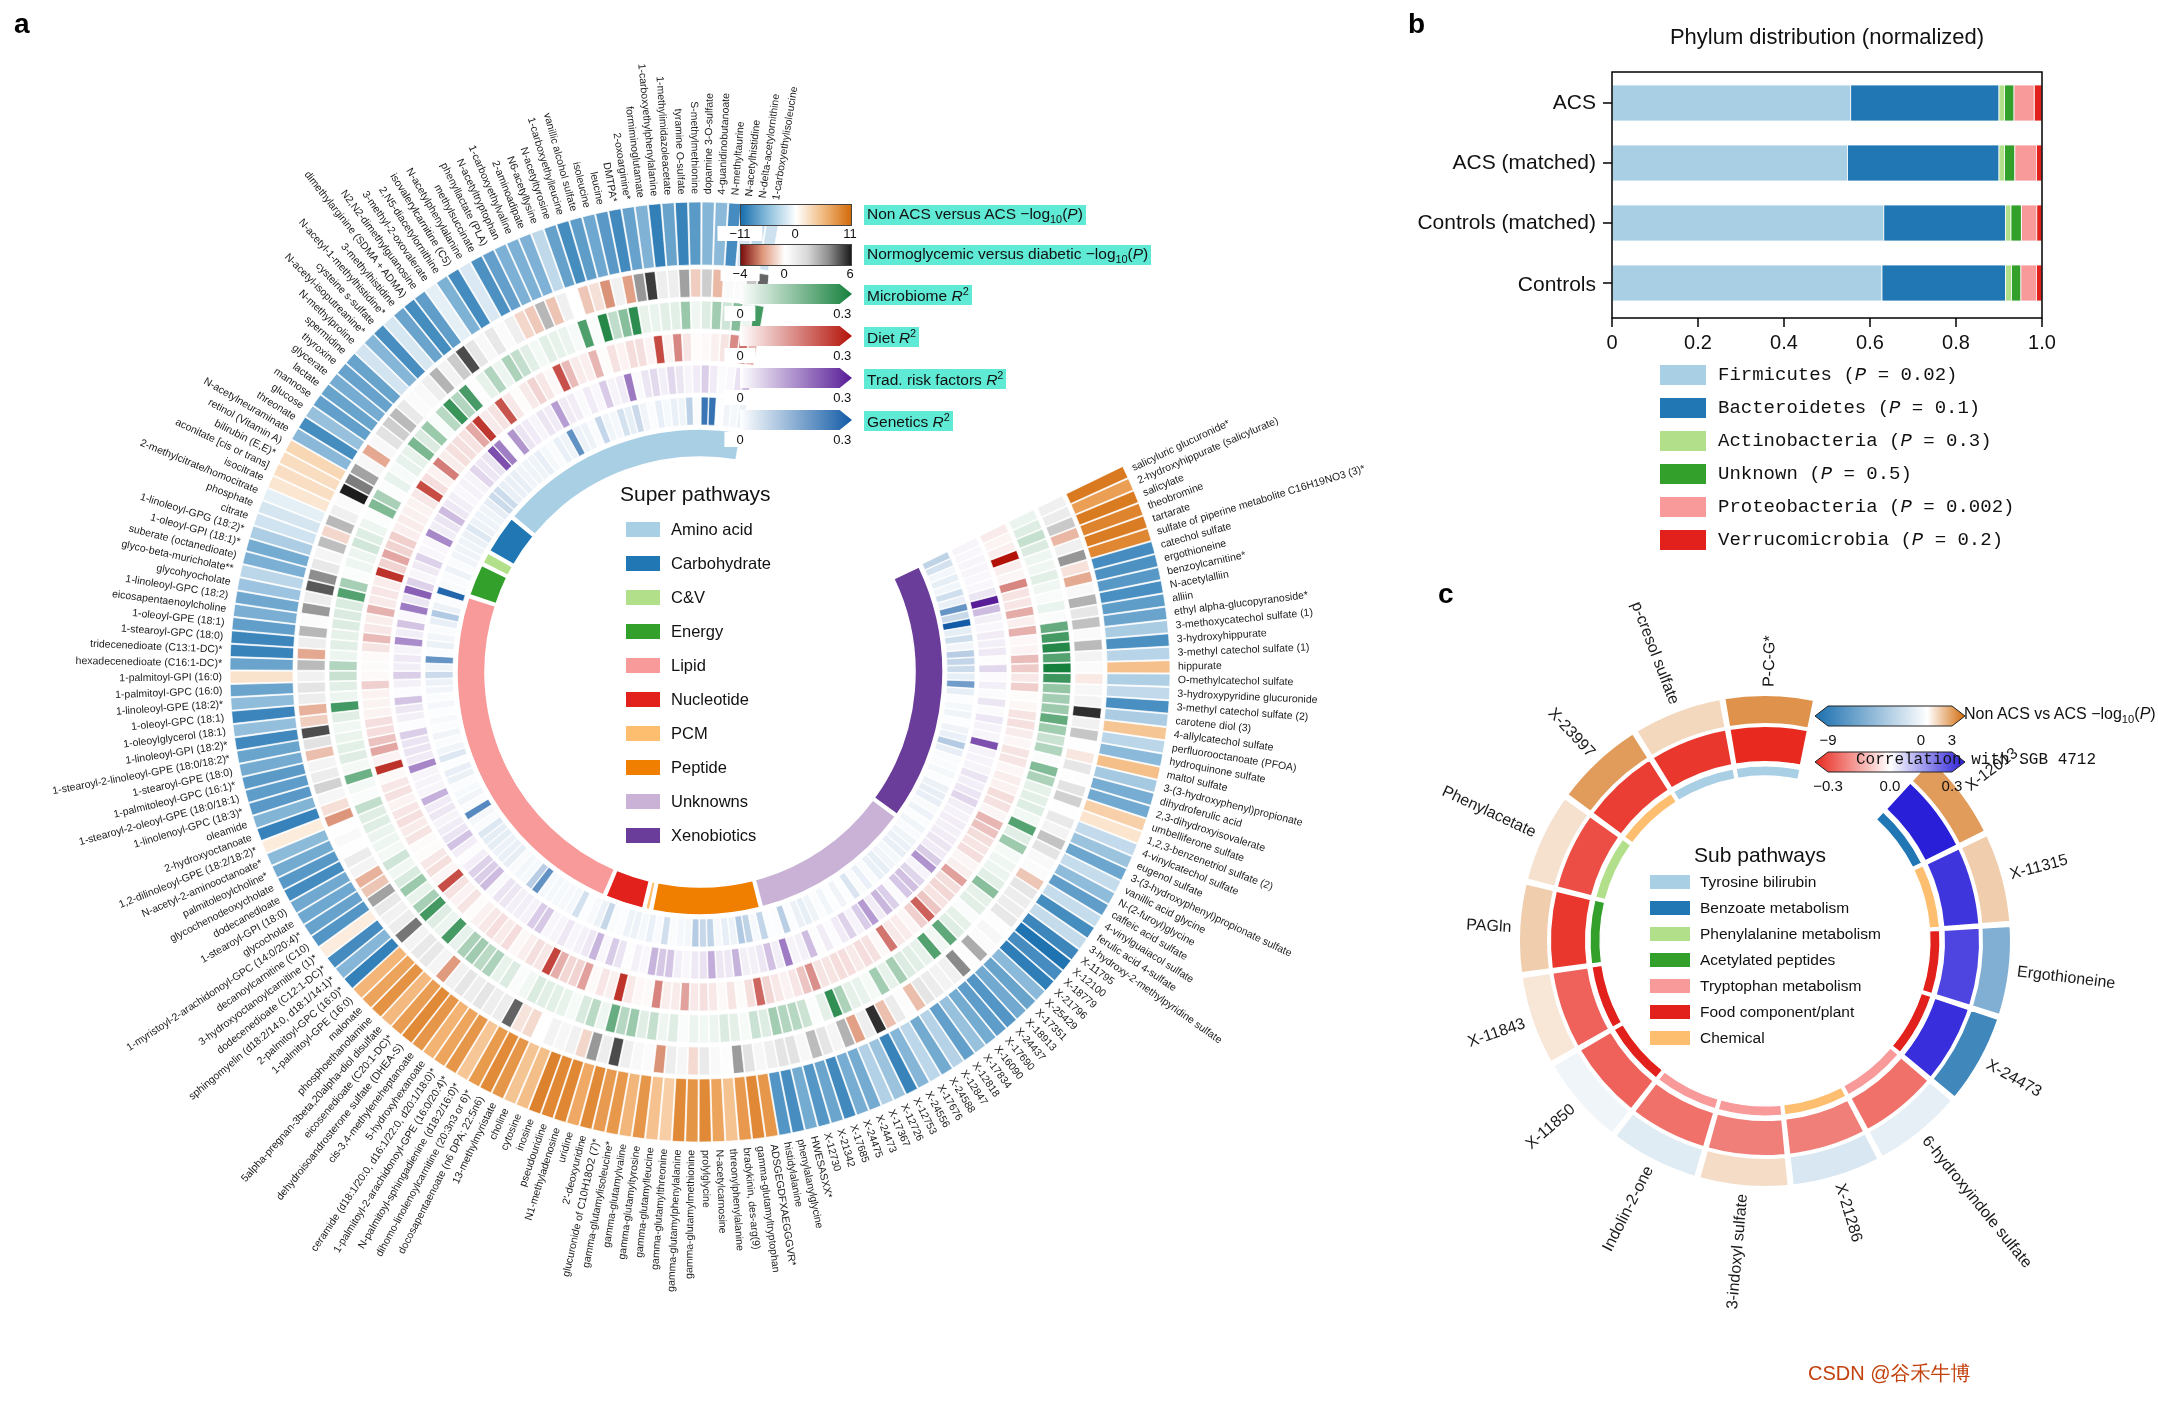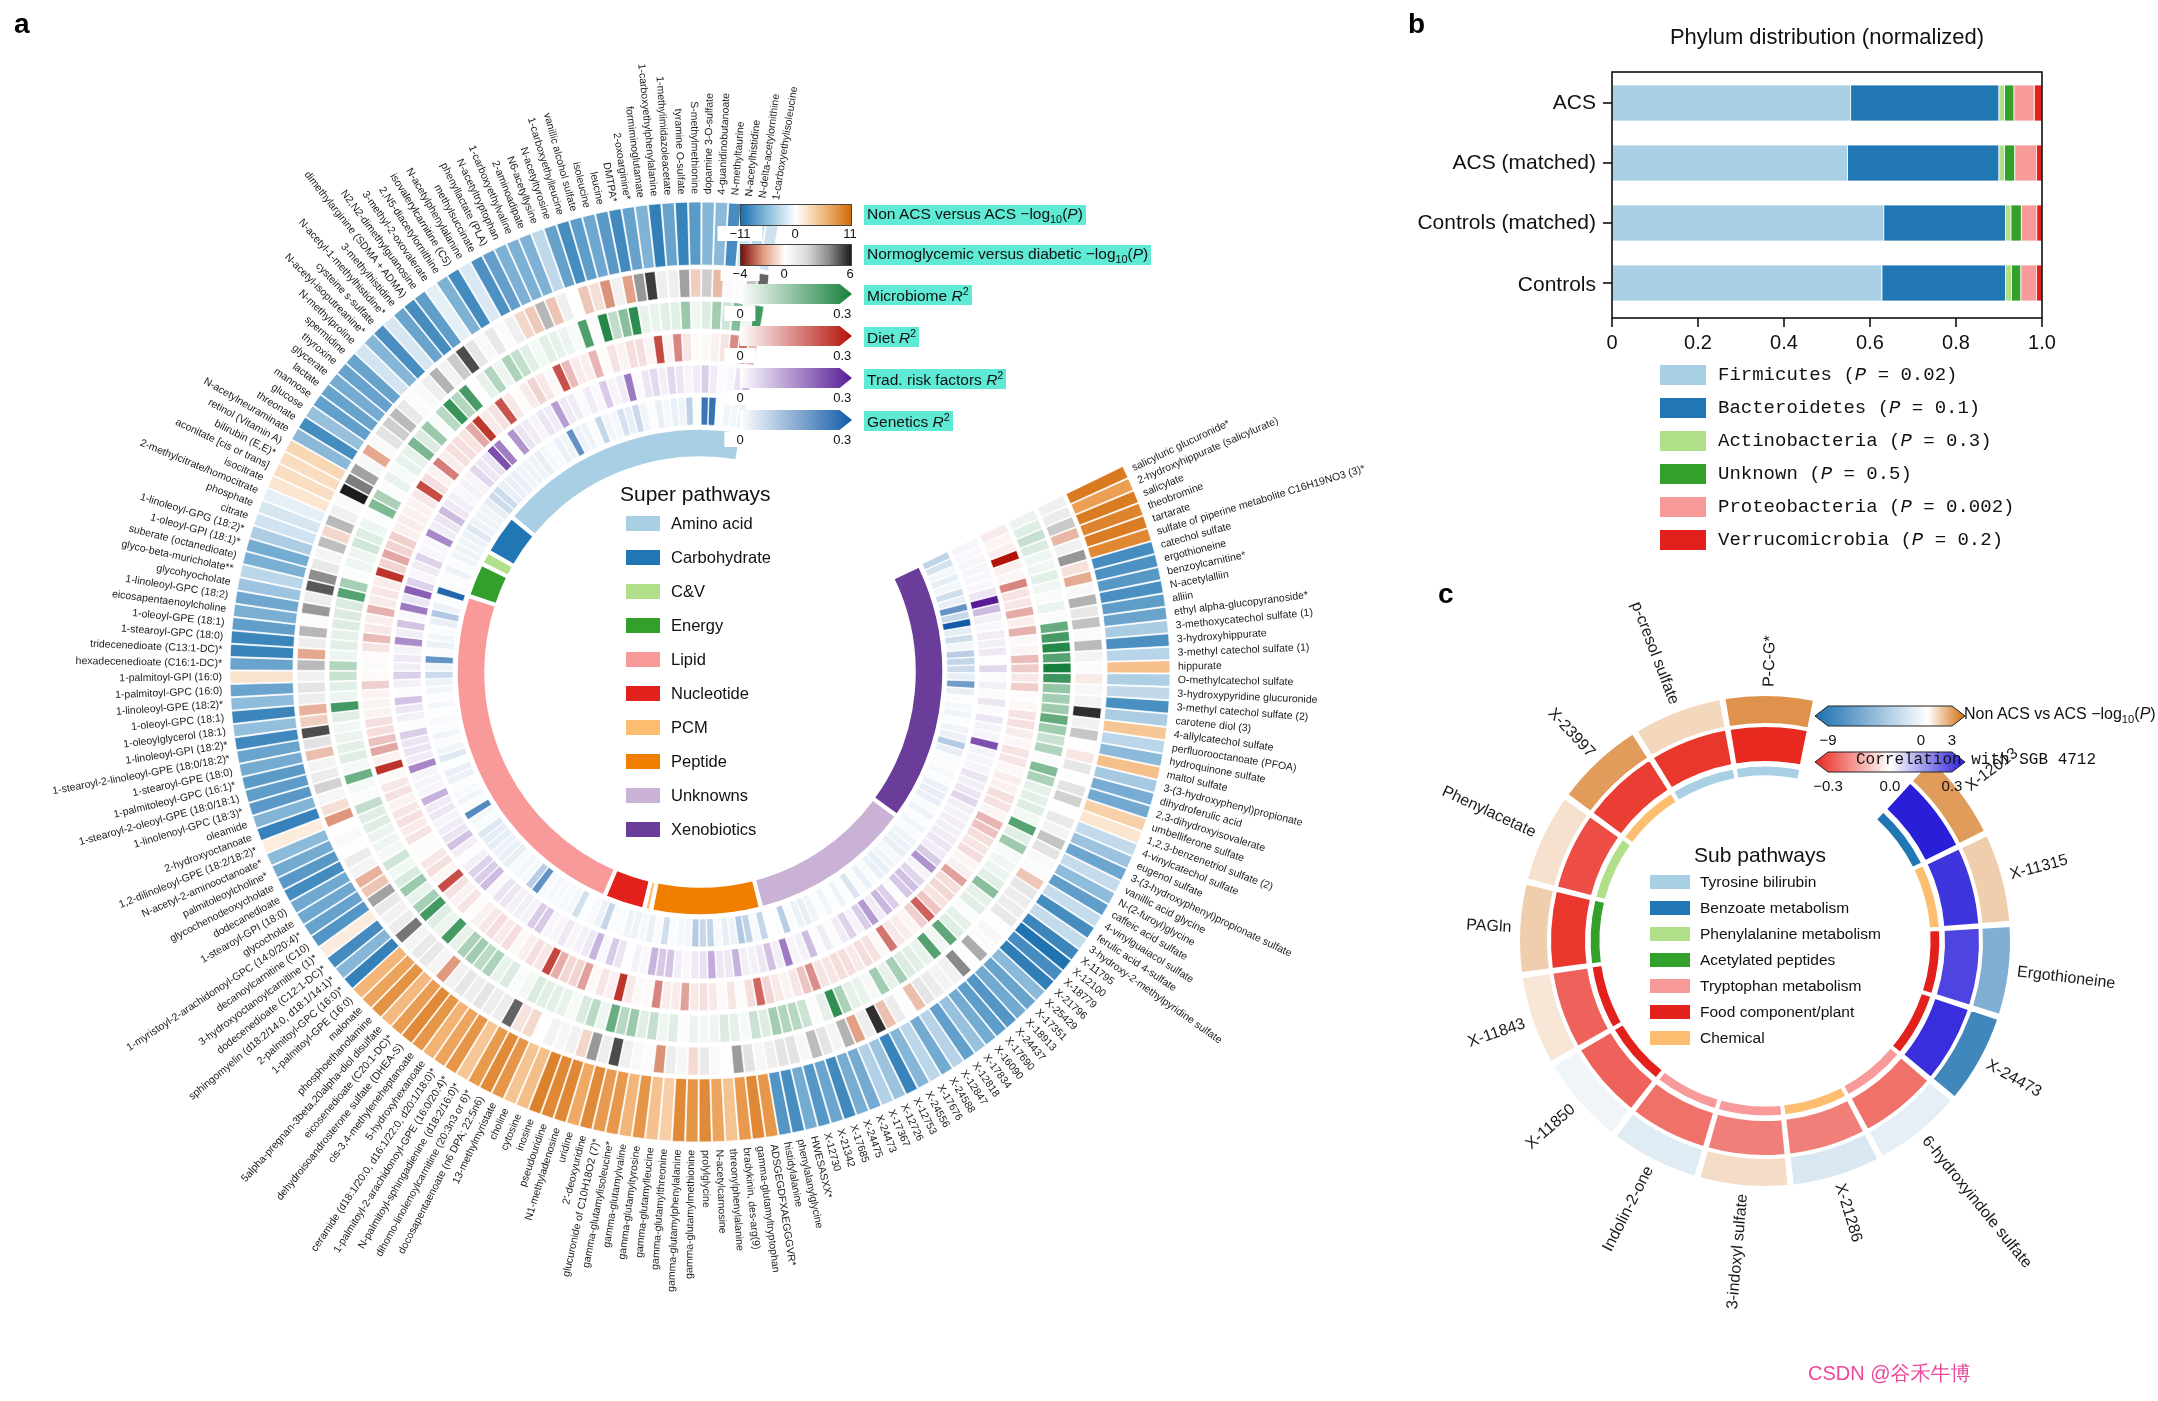--- a/index.html
+++ b/index.html
@@ -17,41 +17,41 @@
   .tk-l{left:0;} .tk-c{left:50%;} .tk-c40{left:40%;} .tk-r{left:100%;} .tk-r93{left:93%;}
   .clab{position:absolute;left:124px;top:1px;white-space:nowrap;font-size:15.5px;background:#5eead4;padding:0 3px;}
   .g1{background:linear-gradient(90deg,#1a6faf 0%,#8ec0dd 25%,#ffffff 50%,#f0b97e 75%,#d26b0a 100%);}
   .g2{background:linear-gradient(90deg,#7a0e0c 0%,#e09a7e 20%,#ffffff 40%,#d9d9d9 60%,#8c8c8c 80%,#1c1c1c 100%);}
   .g3{background:linear-gradient(90deg,#ffffff,#15803c);}
   .g4{background:linear-gradient(90deg,#ffffff,#b31208);}
   .g5{background:linear-gradient(90deg,#ffffff,#571c96);}
   .g6{background:linear-gradient(90deg,#ffffff,#135ba6);}
   
   .legend{position:absolute;}
-  .legend .ltitle{font-size:20.5px;color:#111;margin-bottom:8px;white-space:nowrap;}
+  .legend .ltitle{font-size:20.5px;color:#111;margin-bottom:14px;white-space:nowrap;}
   .lrow{display:flex;align-items:center;margin-bottom:14px;}
   .sw{display:inline-block;flex:0 0 auto;}
   .lt{white-space:nowrap;}
   #a-super .ltitle{margin-left:10px;font-size:21px;}
   #a-super .sw{width:34px;height:15px;margin-right:11px;}
   #a-super .lt{font-size:16.5px;}
   #a-super .lrow{margin-bottom:15px;padding-left:16px;}
   #b-legend .sw{width:46px;height:20px;margin-right:12px;}
   #b-legend .lt{font-size:19px;}
   #b-legend .lrow{margin-bottom:11px;font-family:Liberation Mono, monospace;}
   #c-sub .ltitle{margin-left:44px;font-size:21px;margin-bottom:6px;}
   #c-sub .sw{width:40px;height:14px;margin-right:10px;}
   #c-sub .lt{font-size:15.5px;}
   #c-sub .lrow{margin-bottom:8px;}
   
   #b-title{position:absolute;left:1612px;top:24px;width:430px;text-align:center;font-size:22px;}
   .b-cat{position:absolute;width:198px;text-align:right;font-size:21px;white-space:nowrap;}
   
   .c-scale-label{position:absolute;font-size:16px;white-space:nowrap;}
-  #watermark{position:absolute;left:1808px;top:1360px;font-size:20px;color:#ec4899;}
+  #watermark{position:absolute;left:1808px;top:1360px;font-size:20px;color:#c2410c;}
   sub{font-size:70%;} sup{font-size:70%;}
 </style>
 </head>
 <body>
 
 <div id="stage">
   <svg id="fig" width="2158" height="1401" viewBox="0 0 2158 1401">
       <g>
         <path d="M919.05,566.81A243,243 0 0 1 897.01,814.25L874.31,797.86A215,215 0 0 0 893.81,578.93Z" fill="#6a3d9a" stroke="#ffffff" stroke-width="1.5"></path>
         <path d="M895.26,816.65A243,243 0 0 1 762.46,906.83L755.27,879.78A215,215 0 0 0 872.76,799.98Z" fill="#cab2d6" stroke="#ffffff" stroke-width="1.5"></path>

